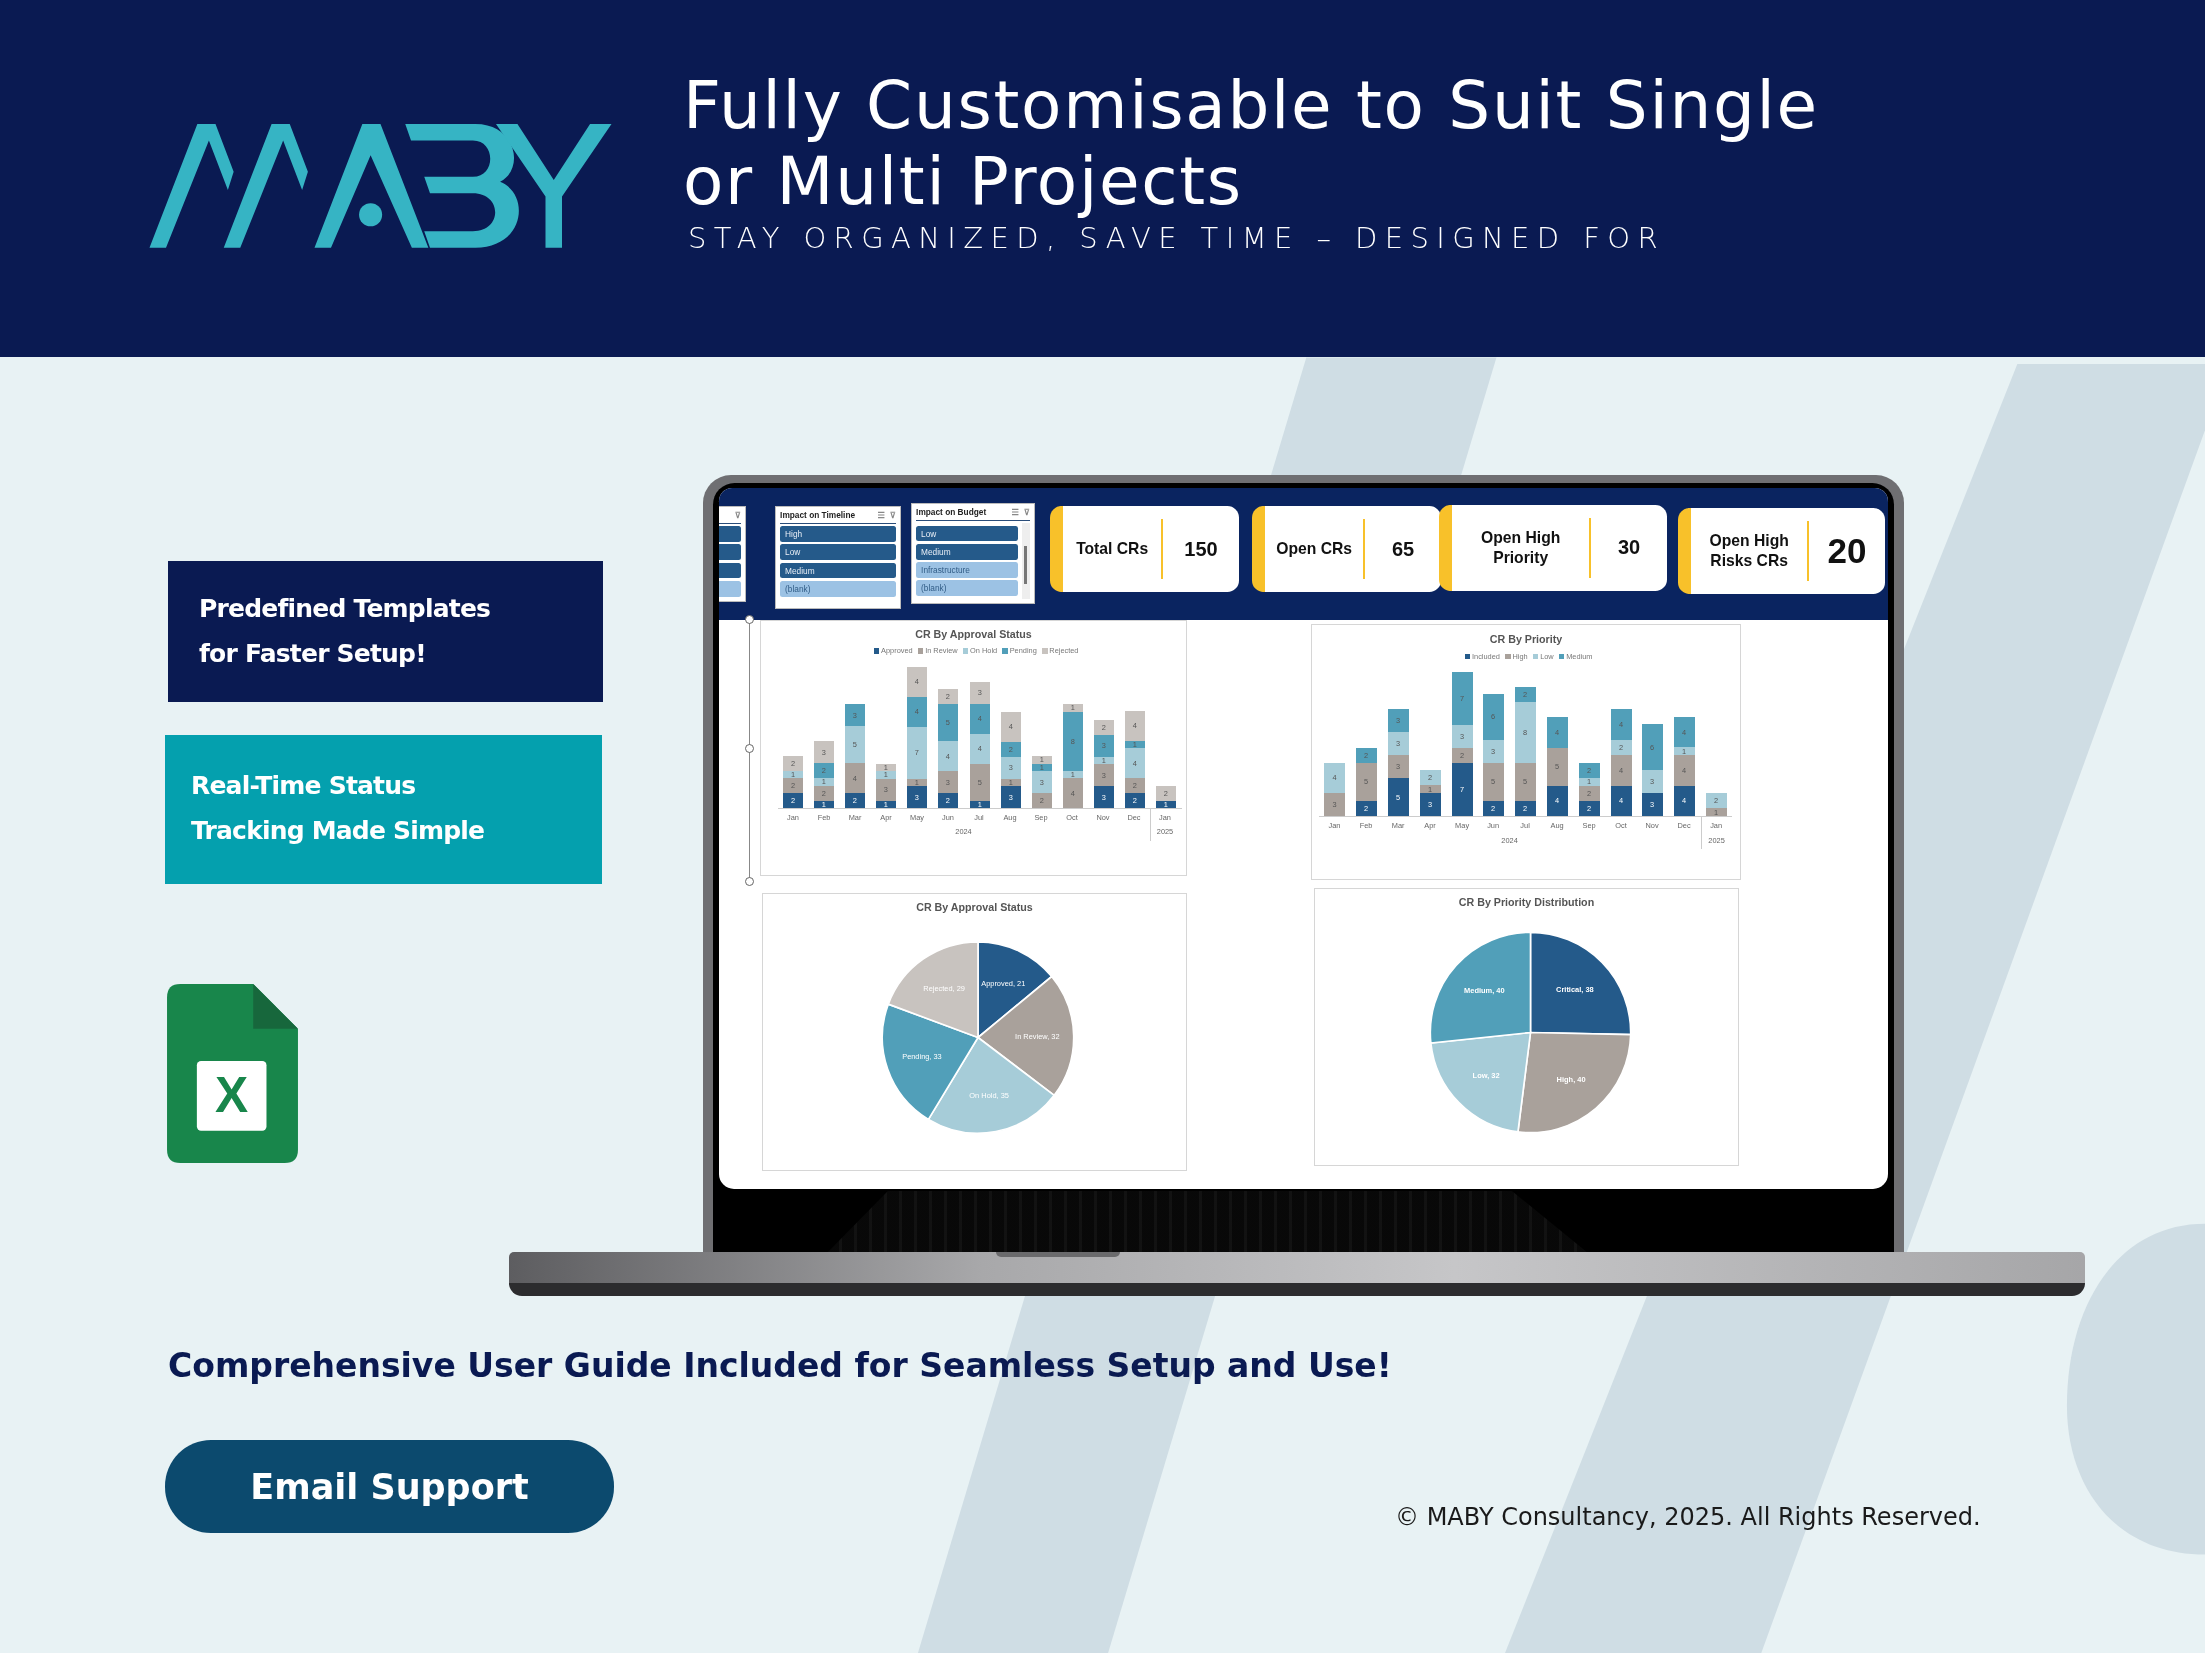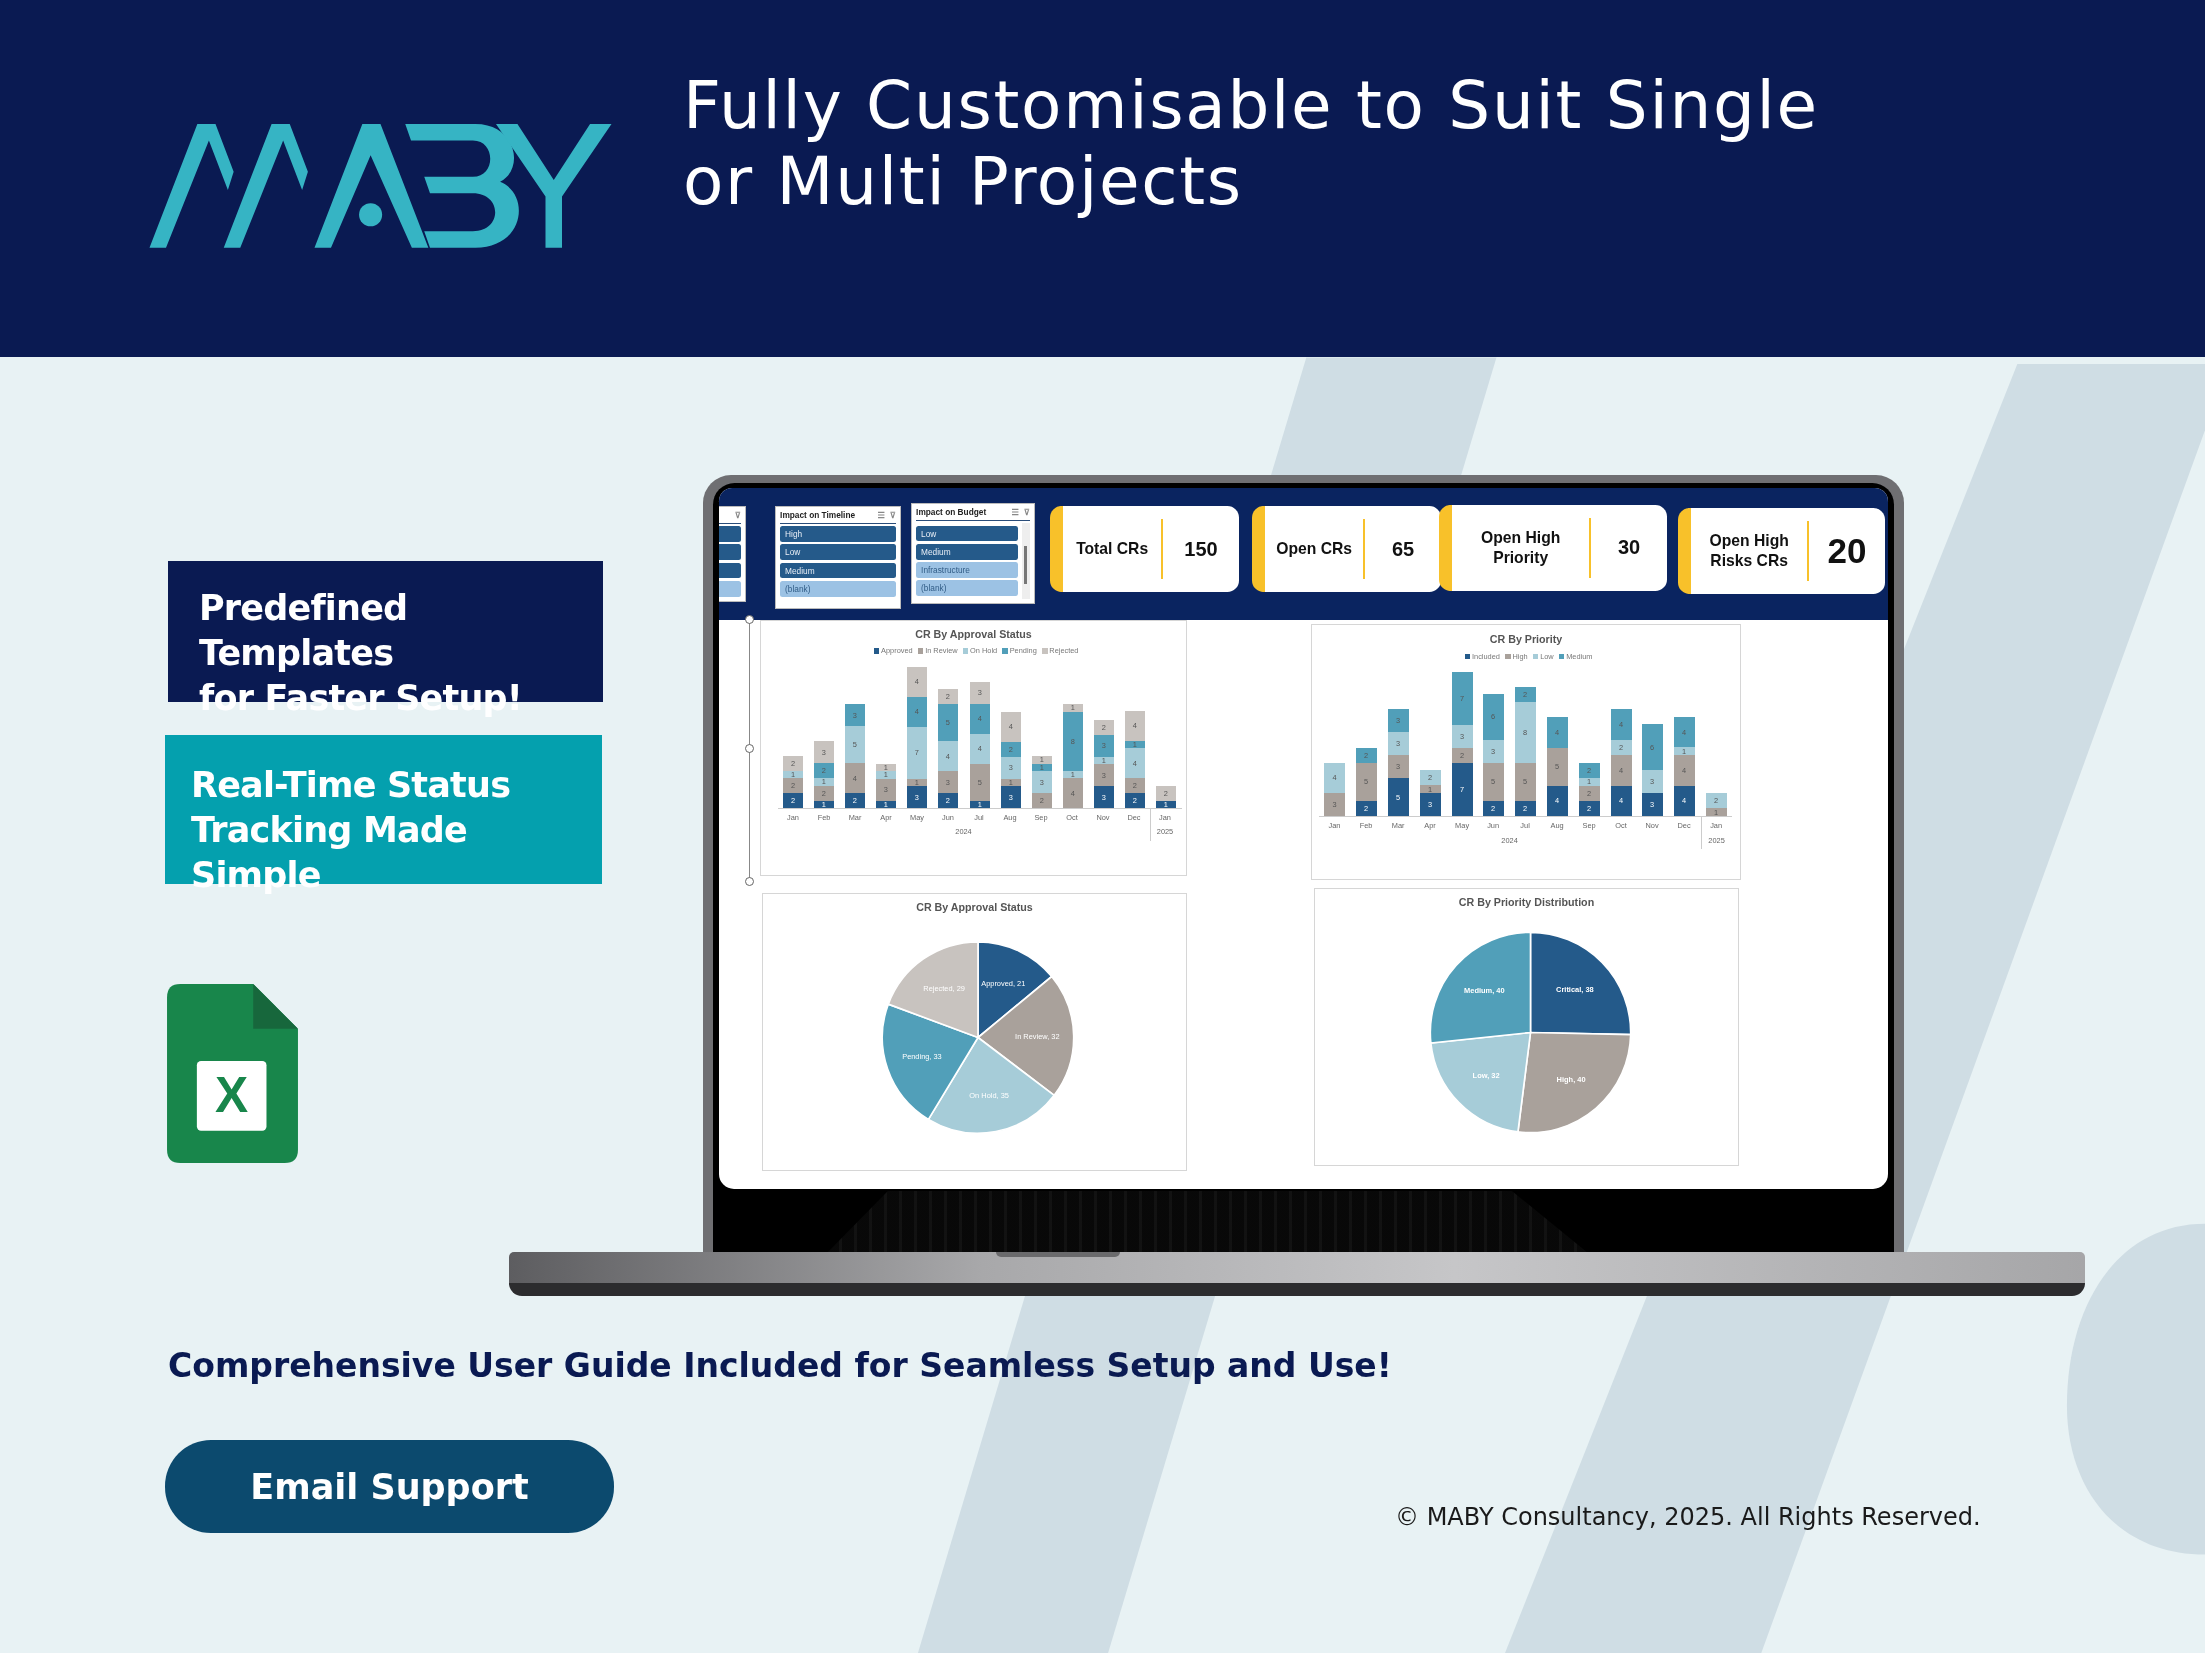--- a/index.html
+++ b/index.html
@@ -3,21 +3,21 @@
 <meta charset="utf-8">
 <style>
   html, body { margin: 0; padding: 0; }
   body { width: 2205px; height: 1654px; position: relative; overflow: hidden; background: #e8f2f4; font-family: "Liberation Sans", sans-serif; }
   .bg-shapes { position: absolute; inset: 0; z-index: 0; }
   .header { position: absolute; left: 0; top: 0; width: 2205px; height: 357px; background: #0a1a52; z-index: 2; }
   .logo { position: absolute; left: 149px; top: 124px; width: 496px; height: 132px; }
   .headline { position: absolute; left: 683px; top: 56px; color: #fff; font-family: "DejaVu Sans", sans-serif; font-size: 66px; line-height: 76px; letter-spacing: 1.7px; font-weight: normal; margin-top: 12px; }
   .tagline { position: absolute; left: 688px; top: 218px; color: #fff; font-family: "DejaVu Sans", sans-serif; font-size: 29px; line-height: 40px; letter-spacing: 7.4px; font-weight: 300; }
 
-  .feature { position: absolute; color: #fff; font-family: "DejaVu Sans", sans-serif; font-weight: bold; font-size: 35px; line-height: 45px; z-index: 2; box-sizing: border-box; }
+  .feature { position: absolute; color: #fff; font-family: "DejaVu Sans", sans-serif; font-weight: bold; font-size: 25px; line-height: 45px; z-index: 2; box-sizing: border-box; }
   .feature.one { left: 168px; top: 561px; width: 435px; height: 141px; background: #0a1a52; padding: 25px 0 0 31px; letter-spacing: -0.8px; }
   .feature.two { left: 165px; top: 735px; width: 437px; height: 149px; background: #04a0ae; padding: 28px 0 0 26px; letter-spacing: -0.8px; }
 
   .excel-icon { position: absolute; left: 167px; top: 984px; width: 131px; height: 179px; z-index: 2; }
 
   .guide { position: absolute; left: 168px; top: 1346px; color: #0a1a52; font-family: "DejaVu Sans", sans-serif; font-weight: bold; font-size: 33px; letter-spacing: 0px; z-index: 2; }
   .email-btn { position: absolute; left: 165px; top: 1440px; width: 449px; height: 93px; border-radius: 46px; background: #0c4a6e; color: #fff; font-family: "DejaVu Sans", sans-serif; font-weight: bold; font-size: 35px; display: flex; align-items: center; justify-content: center; border: none; z-index: 2; cursor: pointer; }
   .copyright { position: absolute; left: 1395px; top: 1503px; color: #1a1a1a; font-family: "DejaVu Sans", sans-serif; font-size: 24px; z-index: 2; }
 
   
@@ -75,20 +75,21 @@
       <circle cx="268" cy="110" r="14"></circle>
       <path d="M310,0 L395,0 C445,0 455,55 425,70 C462,85 455,150 395,150 L340,150 L333,130 L392,130 C428,130 428,84 392,84 L340,84 L333,64 L392,64 C420,64 420,20 392,20 L317,20 Z"></path>
       <polygon points="420,0 446,0 490,68 534,0 560,0 500,88 500,150 480,150 480,88"></polygon>
     </g>
   </svg>
   <div class="headline">
     <div>Fully Customisable to Suit Single</div>
     <div>or Multi Projects</div>
   </div>
   <div class="tagline">
+    <div>STAY ORGANIZED, SAVE TIME – DESIGNED FOR</div>
   </div>
 </div>
 
 <div class="feature one">
   <div>Predefined Templates</div>
   <div>for Faster Setup!</div>
 </div>
 <div class="feature two">
   <div>Real-Time Status</div>
   <div>Tracking Made Simple</div>

